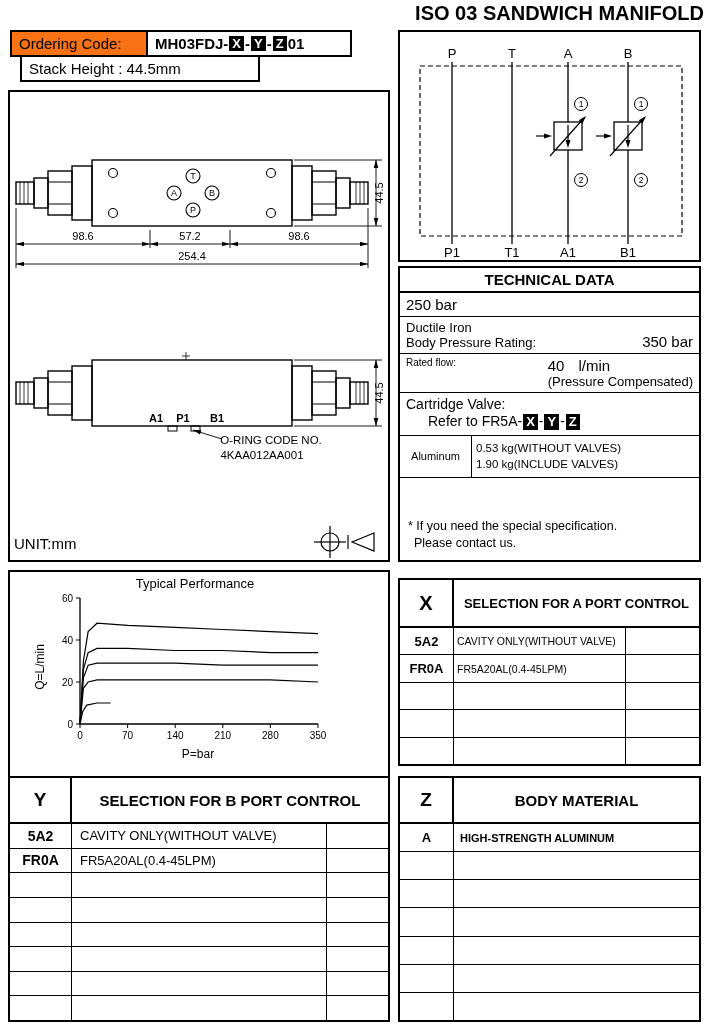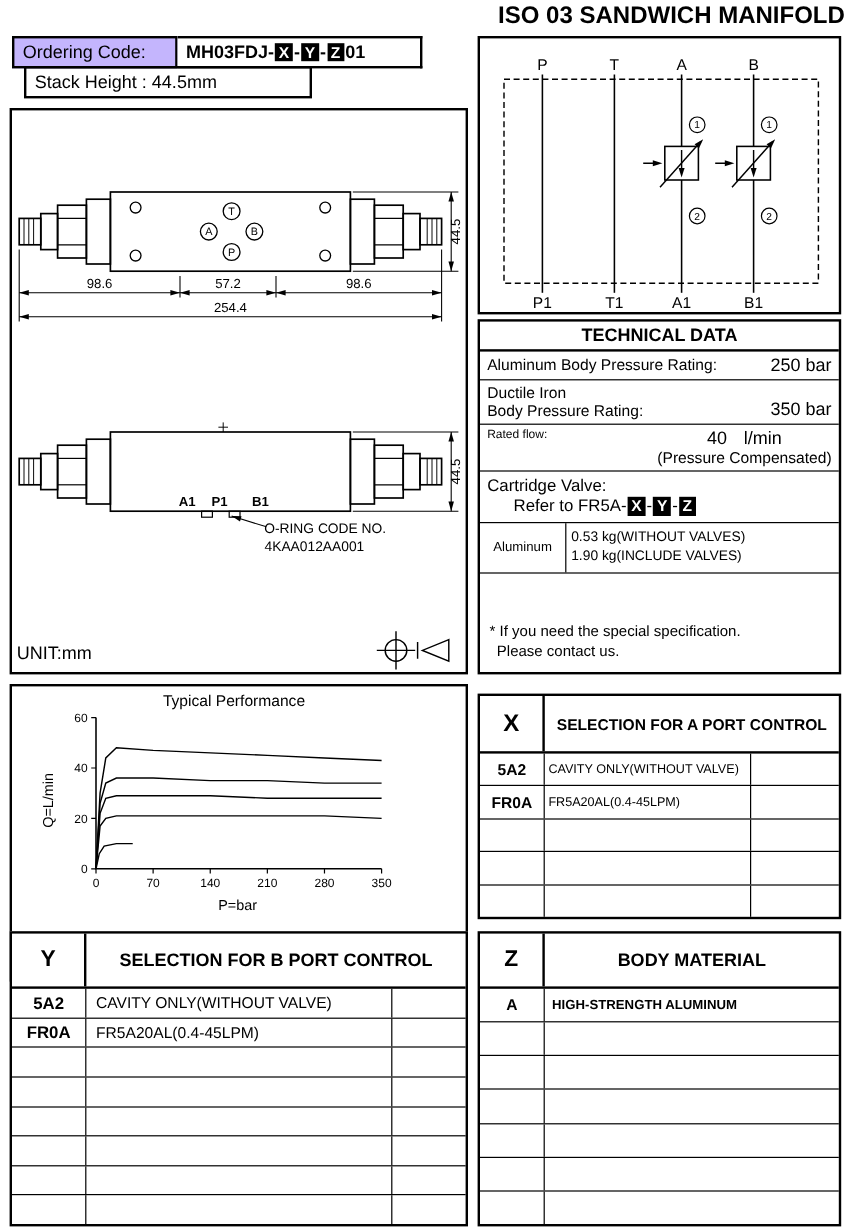--- a/index.html
+++ b/index.html
@@ -7,38 +7,38 @@
   #page{position:relative;width:709px;height:1025px;background:#fff;color:#000;
         font-family:"Liberation Sans",sans-serif;overflow:hidden}
   svg{font-family:"Liberation Sans",sans-serif}
   .abs{position:absolute}
   .bx{border:2px solid #000}
 
   .page-title{right:5px;top:2px;font-size:20px;font-weight:bold;white-space:nowrap}
 
   .ord-row{left:10px;top:30px;display:flex;height:27px}
   .ord-label{width:138px;border:2px solid #000;display:flex;align-items:center;
-             padding-left:7px;font-size:15px;background:#c4b5fd}
+             padding-left:7px;font-size:15px;background:#f97316}
   .ord-code{width:204px;border:2px solid #000;border-left:none;display:flex;align-items:center;
             padding-left:7px;font-size:15px;font-weight:bold;background:#fff}
   .kbox{display:inline-block;background:#000;color:#fff;padding:0 3px;margin:0 1px;
         font-weight:bold;font-size:13px;line-height:1.2}
   .stack{left:20px;top:55px;width:240px;height:27px;border:2px solid #000;display:flex;
          align-items:center;padding-left:7px;font-size:15px}
 
   .draw-box{left:8px;top:90px;width:382px;height:472px}
   .schem-box{left:398px;top:30px;width:303px;height:232px}
 
   .td-box{left:398px;top:266px;width:303px;height:296px;display:flex;flex-direction:column;font-size:13px}
   .td-header{text-align:center;font-weight:bold;font-size:15px;padding:3px 0;border-bottom:2px solid #000}
   .td-row{display:flex;justify-content:space-between;padding:3px 6px;border-bottom:1.5px solid #000}
   .td-val{font-size:15px;white-space:nowrap}
   .self-end{align-self:flex-end}
   .td-flow-label{font-size:10px}
-  .td-flow-right{text-align:center}
+  .td-flow-right{text-align:left}
   .td-flow-line1{font-size:15px}
   .td-flow-line1 .gap{display:inline-block;width:14px}
   .td-note{font-size:13px}
   .td-cart{padding:3px 6px;border-bottom:1.5px solid #000}
   .cart-l1{font-size:14px}
   .cart-l2{font-size:14px;padding-left:22px;margin:1px 0 2px}
   .cart-note{font-size:11px}
   .td-weight{display:flex;border-bottom:1.5px solid #000;min-height:42px}
   .w-mat{width:72px;border-right:1.5px solid #000;display:flex;align-items:center;
          justify-content:center;font-size:11px}
@@ -268,21 +268,20 @@
         <text x="112" y="225">T1</text>
         <text x="168" y="225">A1</text>
         <text x="228" y="225">B1</text>
       </g>
     </svg>
   </div>
 
   <div class="abs bx td-box">
     <div class="td-header">TECHNICAL DATA</div>
     <div class="td-row">
-      <span>Aluminum Body Pressure Rating:</span>
       <span class="td-val">250 bar</span>
     </div>
     <div class="td-row">
       <span>
         <span style="display:block">Ductile Iron</span>
         <span style="display:block">Body Pressure Rating:</span>
       </span>
       <span class="td-val self-end">350 bar</span>
     </div>
     <div class="td-row">

